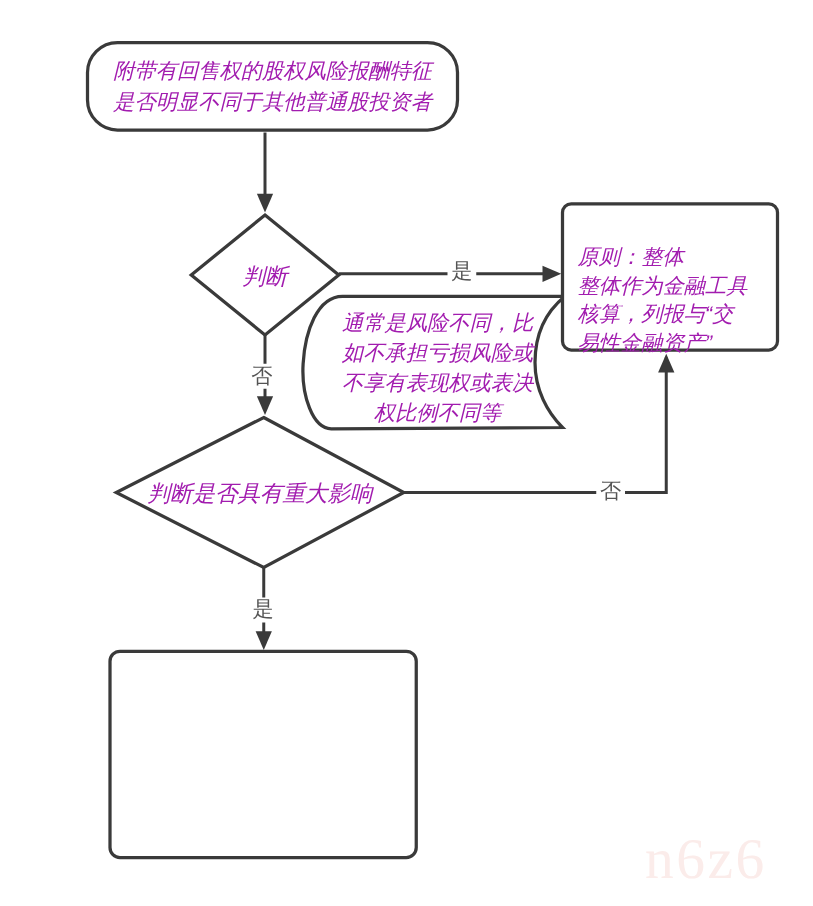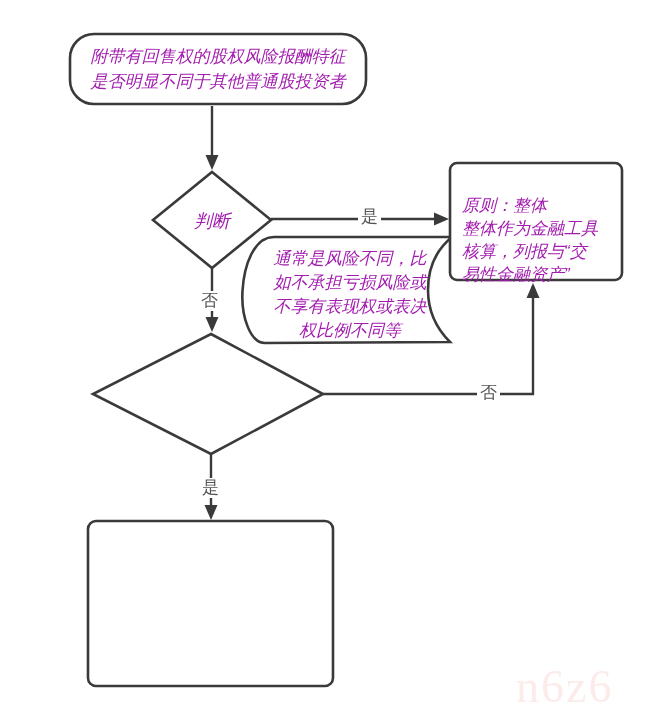--- a/index.html
+++ b/index.html
@@ -99,20 +99,21 @@
   <div class="txt center node-callout-text">通常是风险不同，比
 如不承担亏损风险或
 不享有表现权或表决
 权比例不同等</div>
 
   <div class="txt node-whole-text">原则：整体
 整体作为金融工具
 核算，列报与“交
 易性金融资产”</div>
 
+  <div class="txt center node-d2-text">判断是否具有重大影响</div>
 
 
   <div class="edge-label lbl-yes1">是</div>
   <div class="edge-label lbl-no1">否</div>
   <div class="edge-label lbl-yes2">是</div>
   <div class="edge-label lbl-no2">否</div>
 
   <div class="watermark">n6z6</div>
 
 </div>

